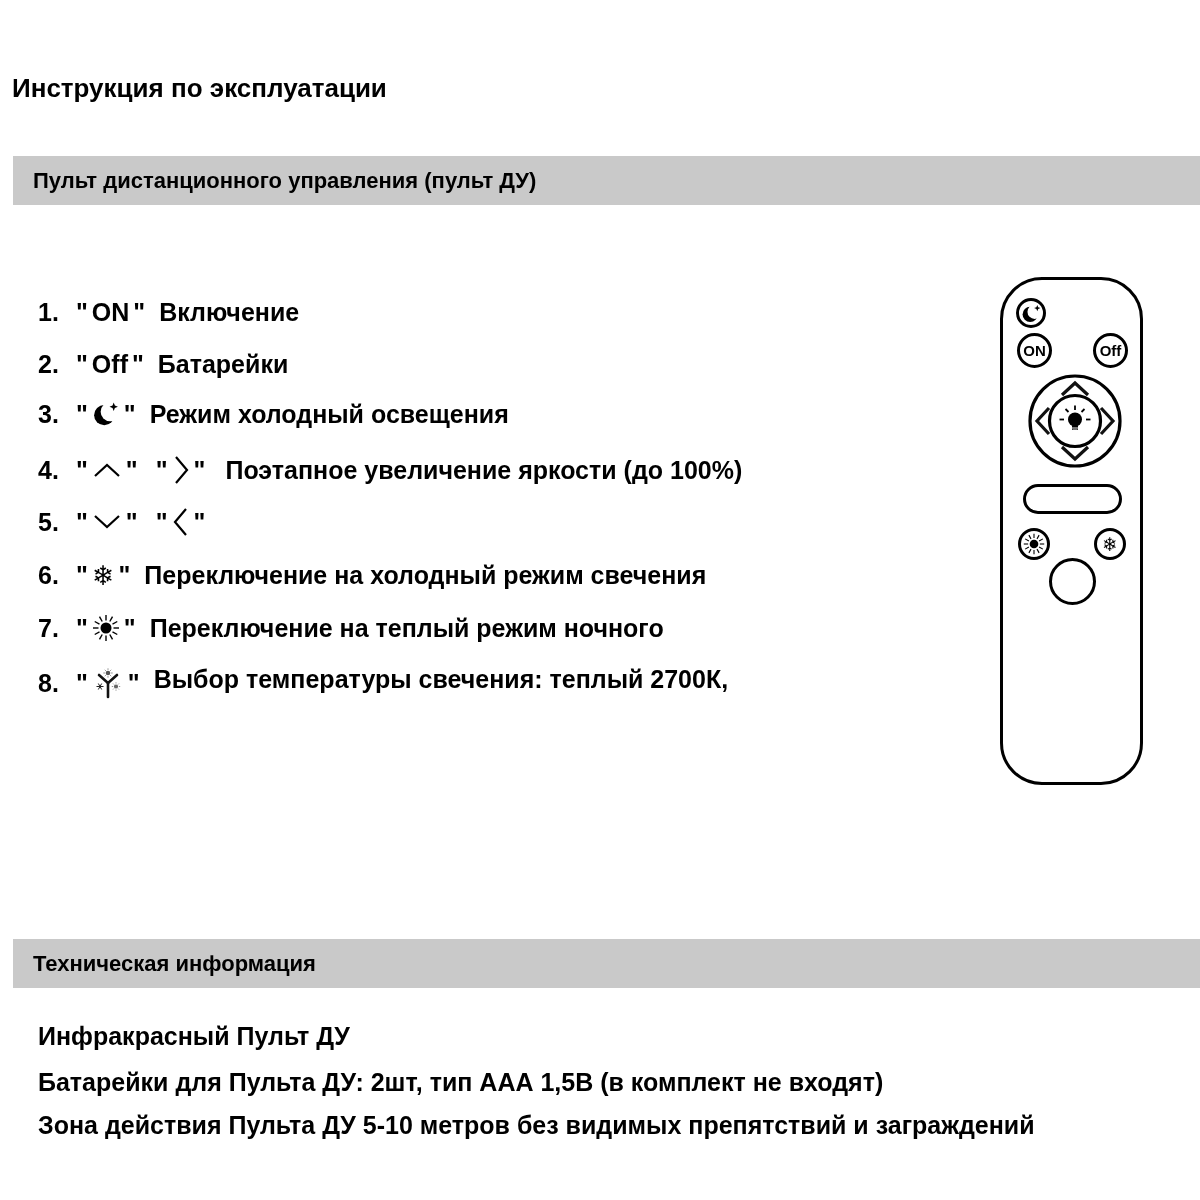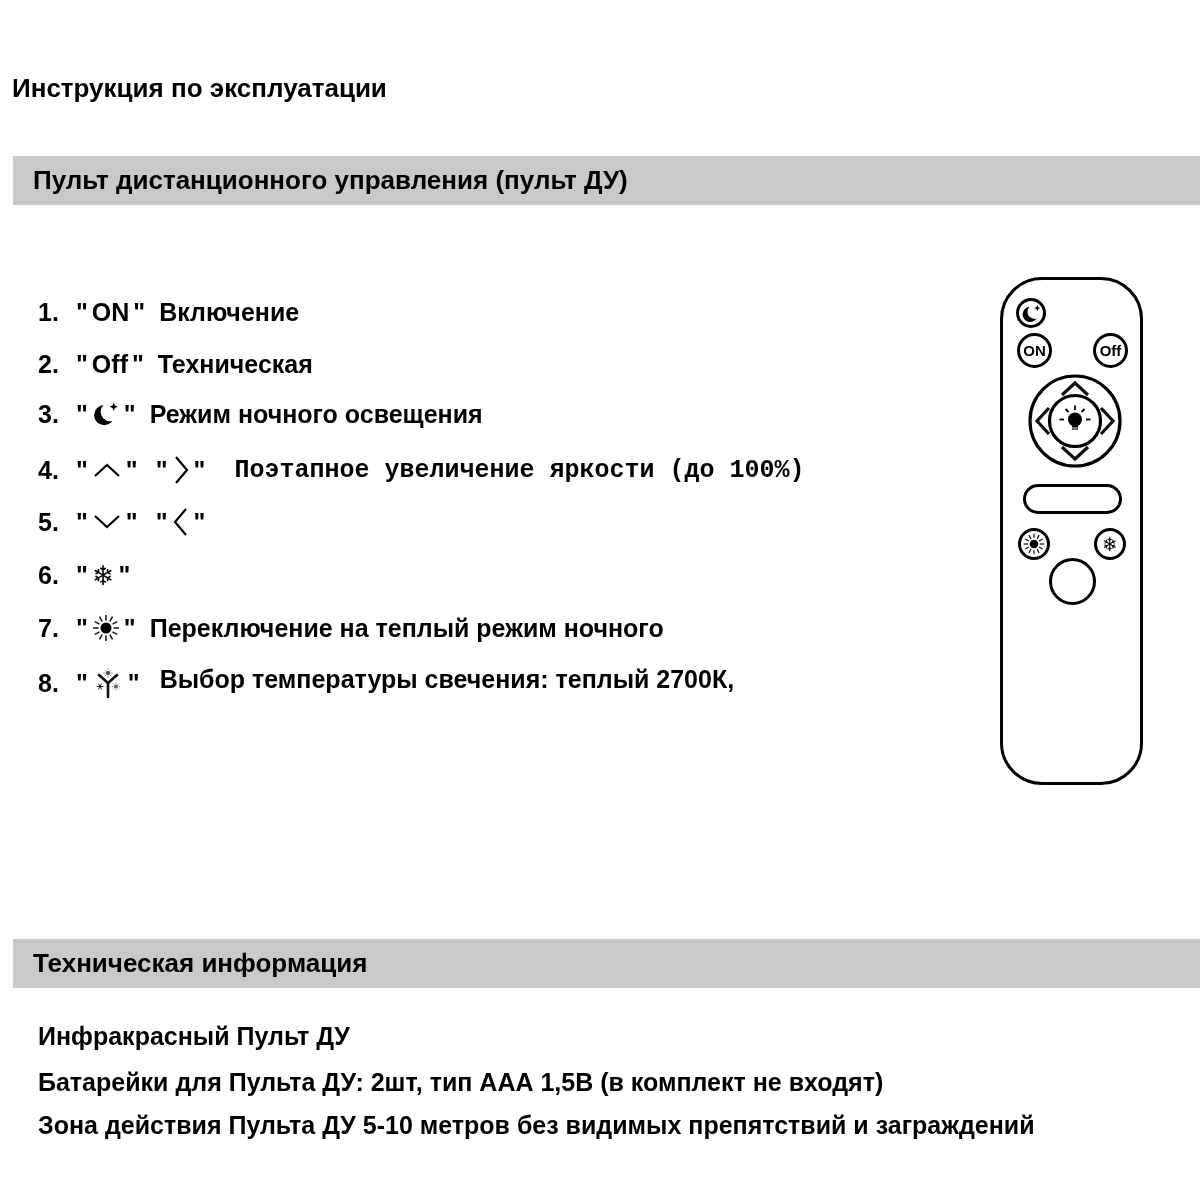--- a/index.html
+++ b/index.html
@@ -8,37 +8,37 @@
     font-family:"Liberation Sans","DejaVu Sans",sans-serif;
     font-weight:bold;color:#000;overflow:hidden;
   }
   .title{
     position:absolute;left:12px;top:68px;width:100%;
     text-align:left;font-size:26px;line-height:40px;
   }
   .banner{
     position:absolute;left:13px;right:0;height:49px;background:#c9c9c9;
     display:flex;align-items:center;padding-left:20px;box-sizing:border-box;
-    font-size:26px;
+    font-size:22px;
   }
   .banner.remote-banner{top:156px;}
   .banner.tech-banner{top:939px;text-align:center;}
   .item{
     position:absolute;left:38px;display:flex;align-items:center;
     font-size:25px;height:34px;white-space:nowrap;
   }
   .item .num{width:34px;}
   .item .q{margin:0 4px;}
   .item .desc{margin-left:10px;}
-  .item .desc.far{margin-left:25px;font-family:Liberation Mono, monospace;}
+  .item .desc.far{margin-left:16px;}
   .icon-wrap{display:flex;align-items:center;justify-content:center;}
   .grp2{margin-left:10px;display:flex;align-items:center;}
   .item8{align-items:flex-start;height:auto;}
   .item8 .icon-col{display:flex;align-items:center;height:40px;}
-  .desc-block{margin-left:16px;display:flex;flex-direction:column;line-height:32px;}
+  .desc-block{margin-left:10px;display:flex;flex-direction:column;line-height:32px;}
   .flake{font-size:27px;line-height:1;font-family:"DejaVu Sans",sans-serif;}
   
   .remote{
     position:absolute;left:1000px;top:277px;width:143px;height:508px;
     border:3px solid #000;border-radius:42px;box-sizing:border-box;background:#fff;
   }
   .rc-btn{
     position:absolute;border:3px solid #000;border-radius:50%;background:#fff;
     box-sizing:border-box;display:flex;align-items:center;justify-content:center;
   }
@@ -72,35 +72,35 @@
     <span>ON</span>
     <span class="q">"</span>
     <span class="desc">Включение</span>
   </div>
 
   <div class="item" style="top:347px">
     <span class="num">2.</span>
     <span class="q">"</span>
     <span>Off</span>
     <span class="q">"</span>
-    <span class="desc">Техническая</span>
+    <span class="desc">Батарейки</span>
   </div>
 
   <div class="item" style="top:397px">
     <span class="num">3.</span>
     <span class="q">"</span>
     <span class="icon-wrap">
       <svg width="28" height="28" viewBox="0 0 24 24">
         <circle cx="10.5" cy="13" r="8.7" fill="#000"></circle>
         <circle cx="15.6" cy="10" r="8.2" fill="#fff"></circle>
         <path d="M18.6 2.2 L19.6 4.8 L22.2 5.8 L19.6 6.8 L18.6 9.4 L17.6 6.8 L15 5.8 L17.6 4.8 Z" fill="#000"></path>
       </svg>
     </span>
     <span class="q">"</span>
-    <span class="desc">Режим ночного освещения</span>
+    <span class="desc">Режим холодный освещения</span>
   </div>
 
   <div class="item" style="top:453px">
     <span class="num">4.</span>
     <span class="q">"</span>
     <span class="icon-wrap">
       <svg width="30" height="18" viewBox="0 0 30 18">
           <polyline points="3,15 15,4 27,15" fill="none" stroke="#000" stroke-width="2.2"></polyline>
         </svg>
     </span>
@@ -135,20 +135,21 @@
       </span>
       <span class="q">"</span>
     </span>
   </div>
 
   <div class="item" style="top:558px">
     <span class="num">6.</span>
     <span class="q">"</span>
     <span class="icon-wrap flake">❄</span>
     <span class="q">"</span>
+    <span class="desc">Переключение на холодный режим свечения</span>
   </div>
 
   <div class="item" style="top:611px">
     <span class="num">7.</span>
     <span class="q">"</span>
     <span class="icon-wrap">
       <svg width="28" height="28" viewBox="0 0 28 28">
         <circle cx="14" cy="14" r="5.5" fill="#000"></circle>
         <g stroke="#000" stroke-width="1.4">
           <line x1="21.5" y1="14" x2="27" y2="14"></line>

